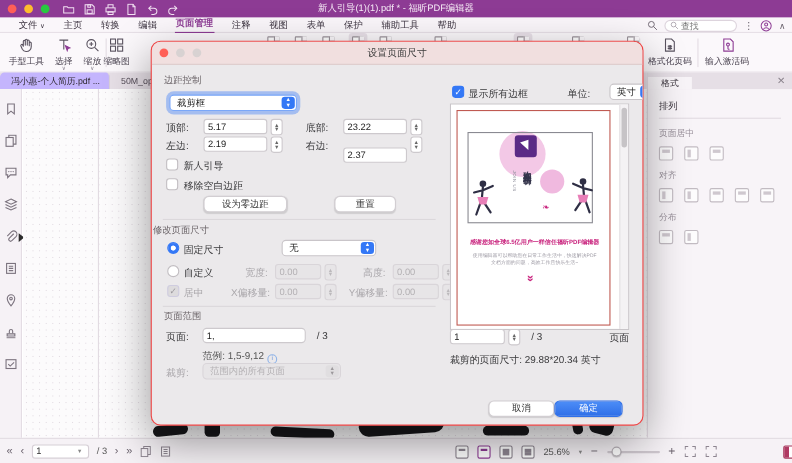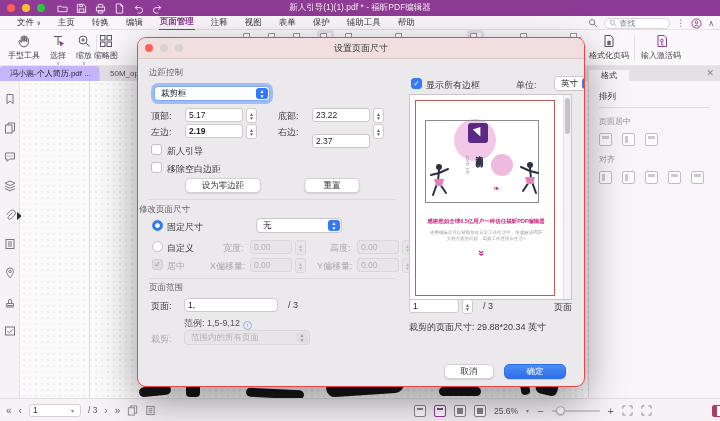--- a/index.html
+++ b/index.html
@@ -433,20 +433,27 @@
   <div class="pgroup">
     <div class="pglabel">对齐</div>
     <div class="aicons">
       <span class="aic v"></span>
       <span class="aic v"></span>
       <span class="aic"></span>
       <span class="aic"></span>
       <span class="aic"></span>
     </div>
   </div>
+  <div class="pgroup">
+    <div class="pglabel">分布</div>
+    <div class="aicons">
+      <span class="aic"></span>
+      <span class="aic v"></span>
+    </div>
+  </div>
 </div>
 
 <div class="statusbar">
   <div class="snav">
     <span>«</span>
     <span>‹</span>
     <span class="spagebox">
       <input value="1" style="">
       <span class="cv">▾</span>
     </span>
@@ -507,21 +514,21 @@
       <span>▼</span>
     </span>
   <div class="dlabel" style="left:140px;top:72px">底部:</div>
   <input class="num" style="left: 174px; top: 70px; width: 58px;" value="23.22">
   <span class="step" style="left:235px;top:70px">
       <span>▲</span>
       <span>▼</span>
     </span>
 
   <div class="dlabel" style="left:13px;top:88px">左边:</div>
-  <input class="num" style="left: 47px; top: 86px; width: 58px; font-weight: bold;" value="2.19">
+  <input class="num" style="left: 47px; top: 86px; width: 58px;" value="2.19">
   <span class="step" style="left:108px;top:86px">
       <span>▲</span>
       <span>▼</span>
     </span>
   <div class="dlabel" style="left:140px;top:88px">右边:</div>
   <input class="num" style="left: 174px; top: 96px; width: 58px;" value="2.37">
   <span class="step" style="left:235px;top:86px">
       <span>▲</span>
       <span>▼</span>
     </span>
@@ -630,15 +637,15 @@
 
   <input class="num" style="left: 271px; top: 261px; width: 50px;" value="1">
   <span class="step" style="left:324px;top:261px">
       <span>▲</span>
       <span>▼</span>
     </span>
   <div class="dlabel" style="left:345px;top:263px">/ 3</div>
   <div class="dlabel" style="left:416px;top:263px">页面</div>
   <div class="dlabel" style="left:271px;top:283px">裁剪的页面尺寸: 29.88*20.34 英寸</div>
 
-  <div class="dbtn" style="left:306px;top:326px;width:50px">取消</div>
+  <div class="dbtn" style="left:306px;top:326px;width:60px">取消</div>
   <div class="dbtn primary" style="left:366px;top:326px;width:62px">确定</div>
 </div>
 
 </body></html>

